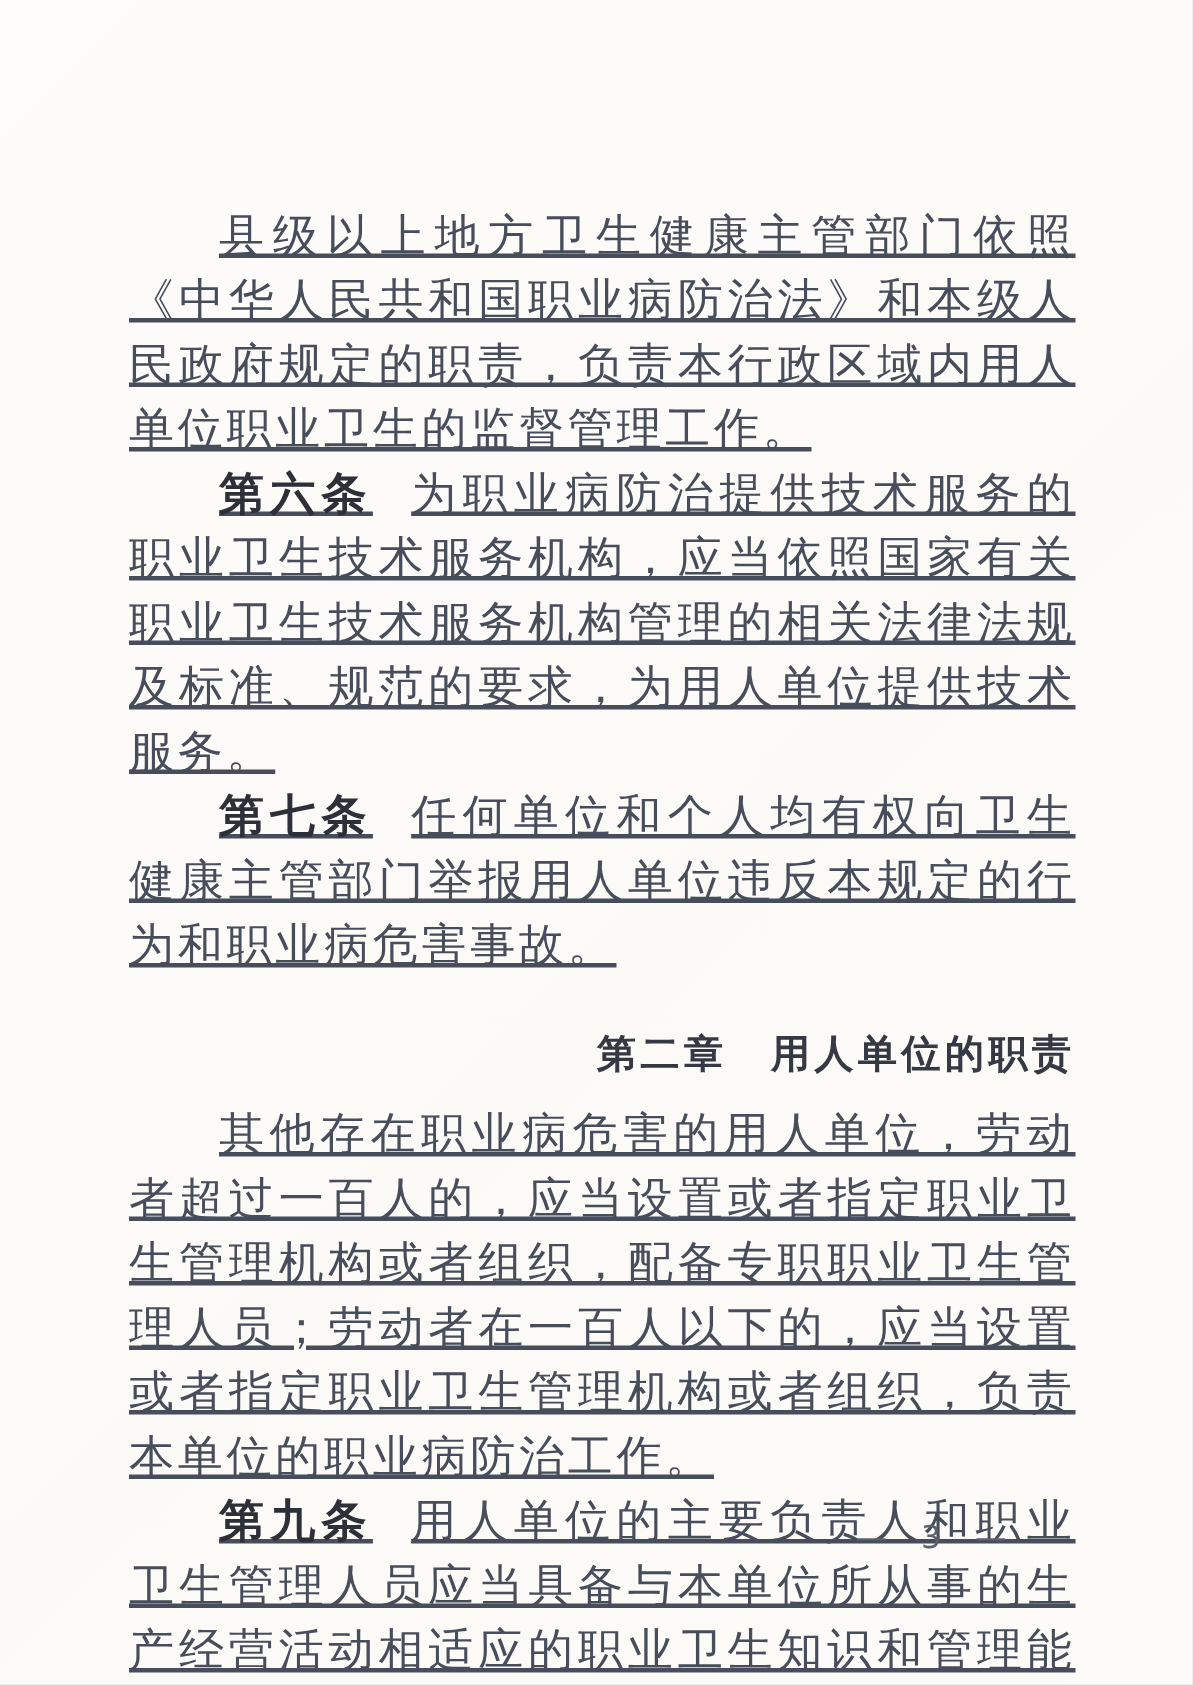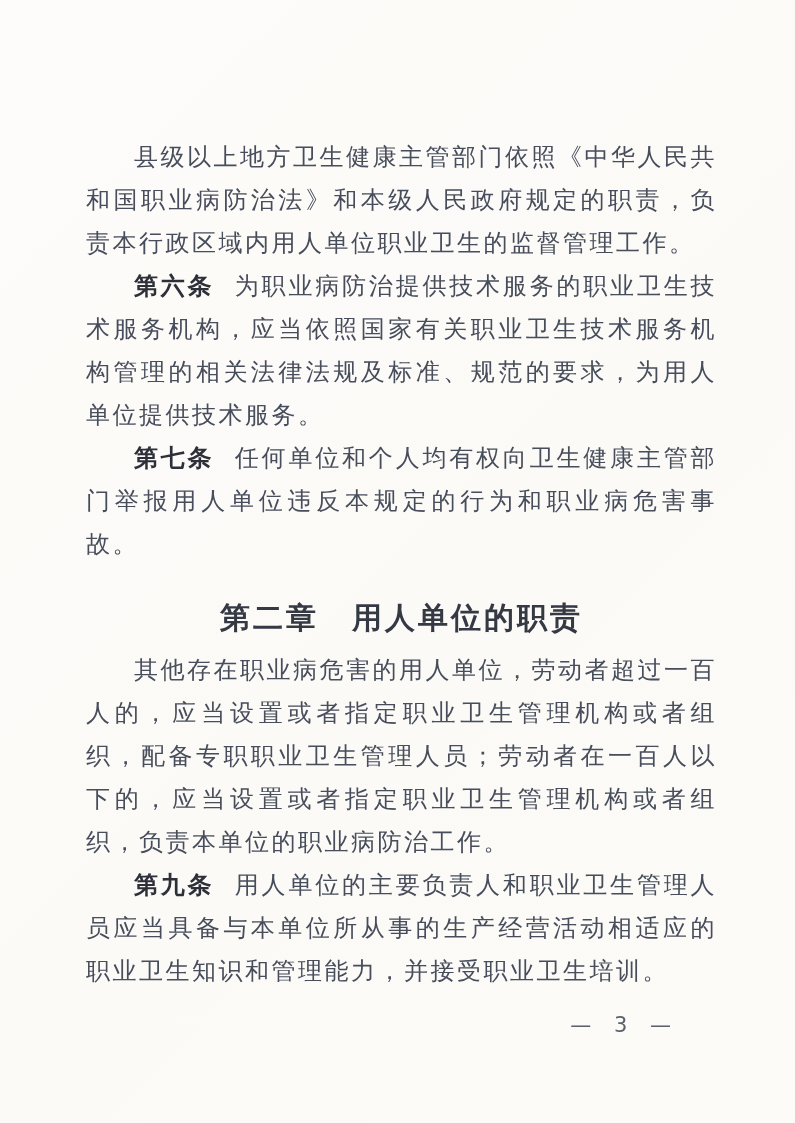--- a/index.html
+++ b/index.html
@@ -13,39 +13,40 @@
     height: 1123px;
     margin: 0 auto;
     background: linear-gradient(135deg, #fdfcfa 0%, #fbfaf7 55%, #fcfbf8 100%);
     box-sizing: border-box;
     padding: 136px 78px 0 86px;
     overflow: hidden;
     font-family: "DejaVu Sans", sans-serif;
   }
   .para {
     margin: 0;
-    font-size: 24px;
+    font-size: 30px;
     line-height: 43px;
     color: #474d5b;
     text-align: justify;
     text-indent: 2em;
     letter-spacing: 2.5px;
+    text-decoration: underline;
   }
   .article-label {
     font-weight: bold;
     color: #2d3038;
     margin-right: 0.85em;
   }
   .chapter-heading {
     margin: 30px 0 10px 0;
-    font-size: 30px;
+    font-size: 26px;
     line-height: 43px;
     font-weight: bold;
     color: #343944;
-    text-align: center;
+    text-align: right;
     text-indent: 0;
     letter-spacing: 3px;
   }
   .page-number {
     position: absolute;
     right: 116px;
     bottom: 86px;
     font-size: 21px;
     color: #5b616c;
     letter-spacing: 8px;

